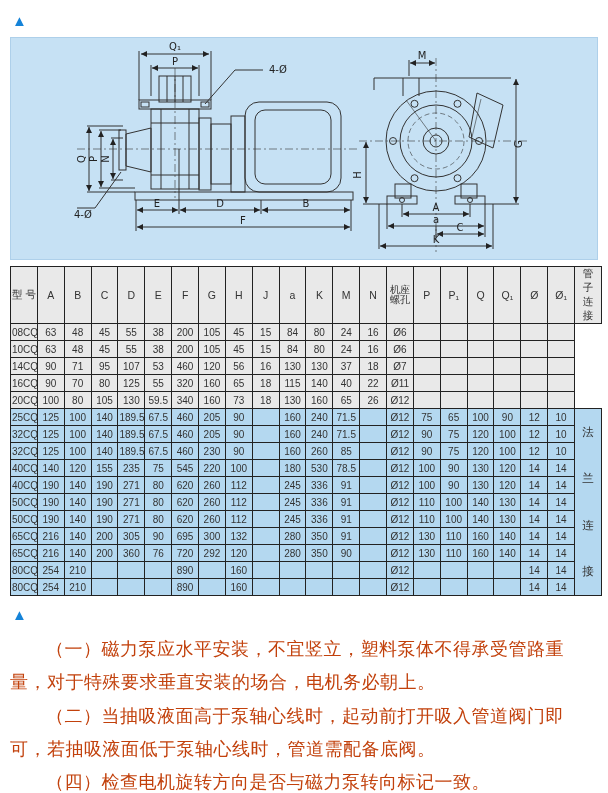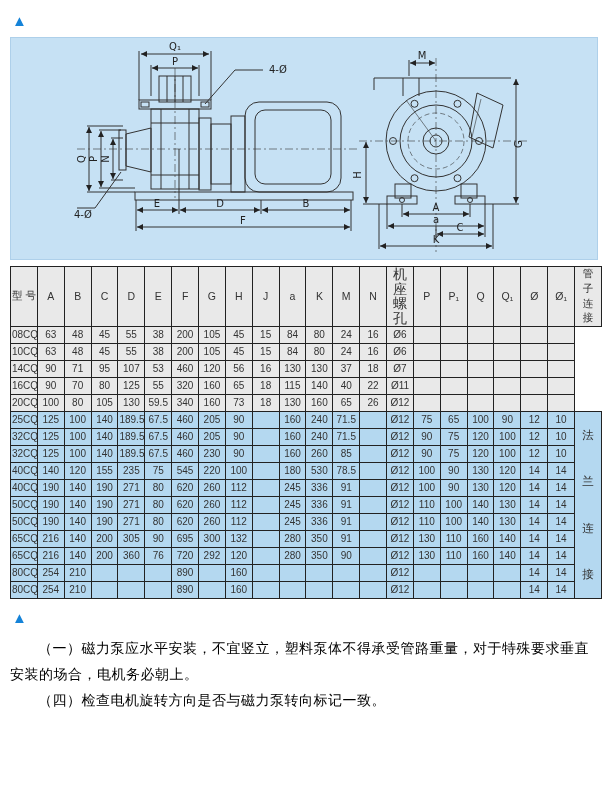--- a/index.html
+++ b/index.html
@@ -29,34 +29,34 @@
   
   table.dim {
     width:592px; border-collapse:collapse; table-layout:fixed;
     font-size:10px; margin:0 0 10px 0;
   }
   table.dim th, table.dim td {
     border:1px solid #222; text-align:center; vertical-align:middle;
     height:17px; padding:0 1px; overflow:hidden; white-space:nowrap;
   }
   table.dim thead th { background:#e9e9e9; font-weight:normal; font-size:10.5px; height:24px; }
-  table.dim th.small-head { font-size:14px; white-space:normal; line-height:1.05; }
+  table.dim th.small-head { font-size:10px; white-space:normal; line-height:1.05; }
   tr.pipe td { background:#e9e9e9; }
   tr.flange td { background:#b4d8f0; }
   td.conn, th.conn {
     background:#e9e9e9; font-size:11.5px; white-space:normal; padding:2px 0;
   }
   td.conn.blue { background:#b4d8f0; }
   .vtext { display:flex; flex-direction:column; align-items:center; justify-content:space-around; height:100%; }
   .model-cell { letter-spacing:0; }
 
   
   .usage { margin-top:10px; }
   .usage p {
-    font-size:14px; line-height:1.85; color:#000000;
+    font-size:18px; line-height:1.85; color:#c2410c;
     text-indent:2em; letter-spacing:0.5px;
   }
 </style>
 </head>
 <body>
 
 <div class="page">
 
   <div class="sec-title">
     <span class="tri">▲</span>
@@ -621,16 +621,17 @@
         </tr>
       </tbody>
   </table>
 
   <div class="sec-title">
     <span class="tri">▲</span>
   </div>
 
   <div class="usage">
       <p>（一）磁力泵应水平安装，不宜竖立，塑料泵体不得承受管路重量，对于特殊要求垂直安装的场合，电机务必朝上。</p>
+      <p>（二）当抽吸液面高于泵轴心线时，起动前打开吸入管道阀门即可，若抽吸液面低于泵轴心线时，管道需配备底阀。</p>
       <p>（四）检查电机旋转方向是否与磁力泵转向标记一致。</p>
     </div>
 
 </div>
 
 </body></html>

